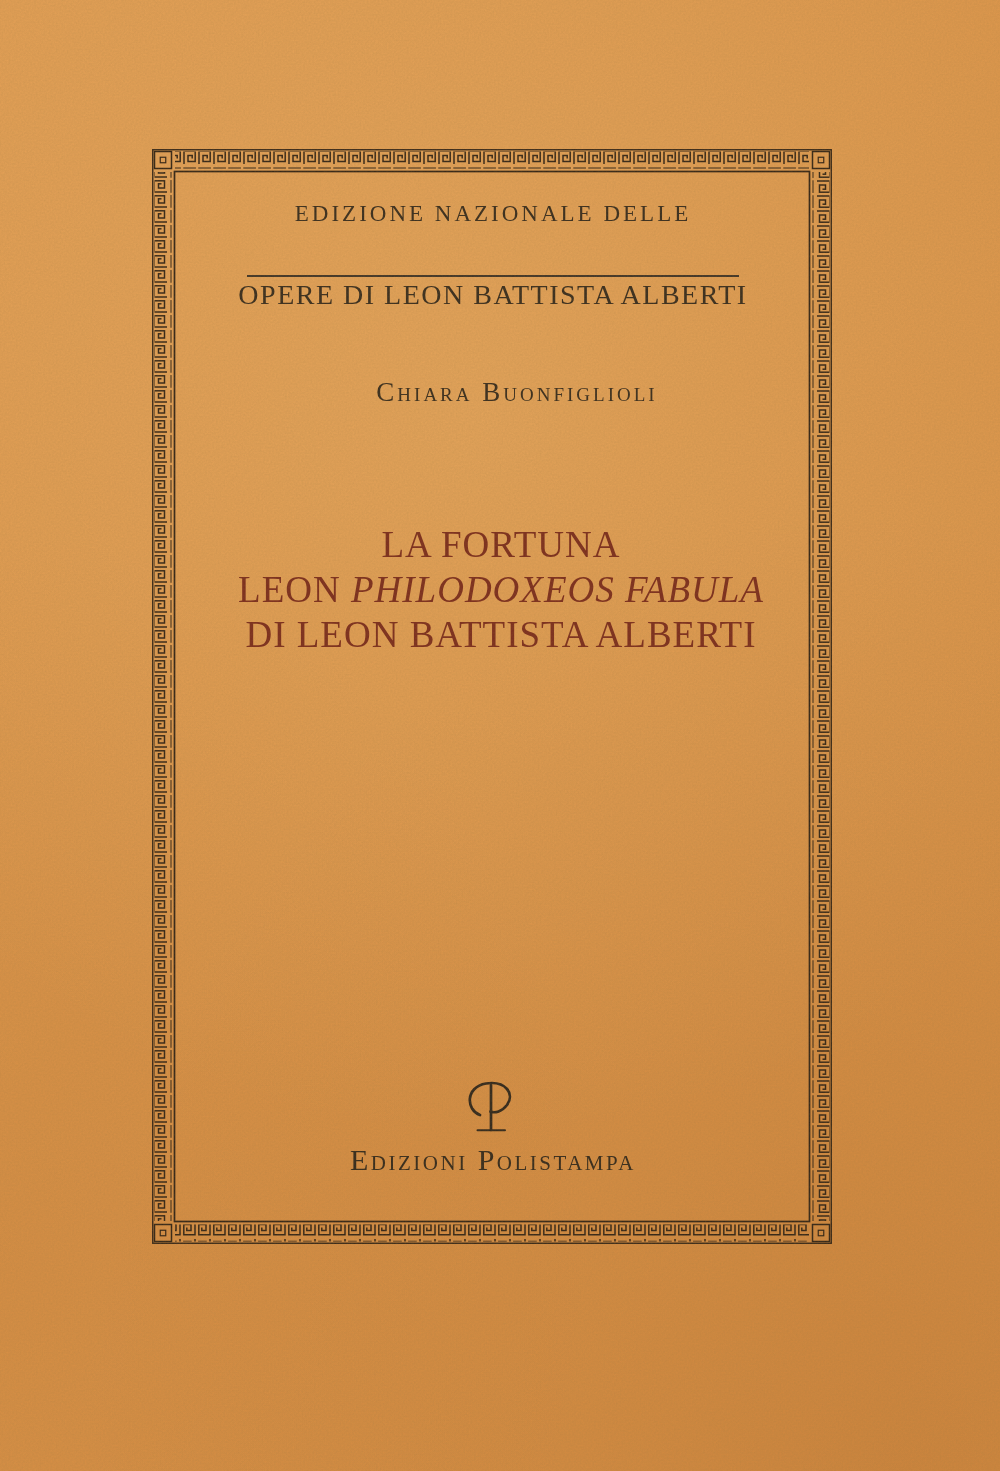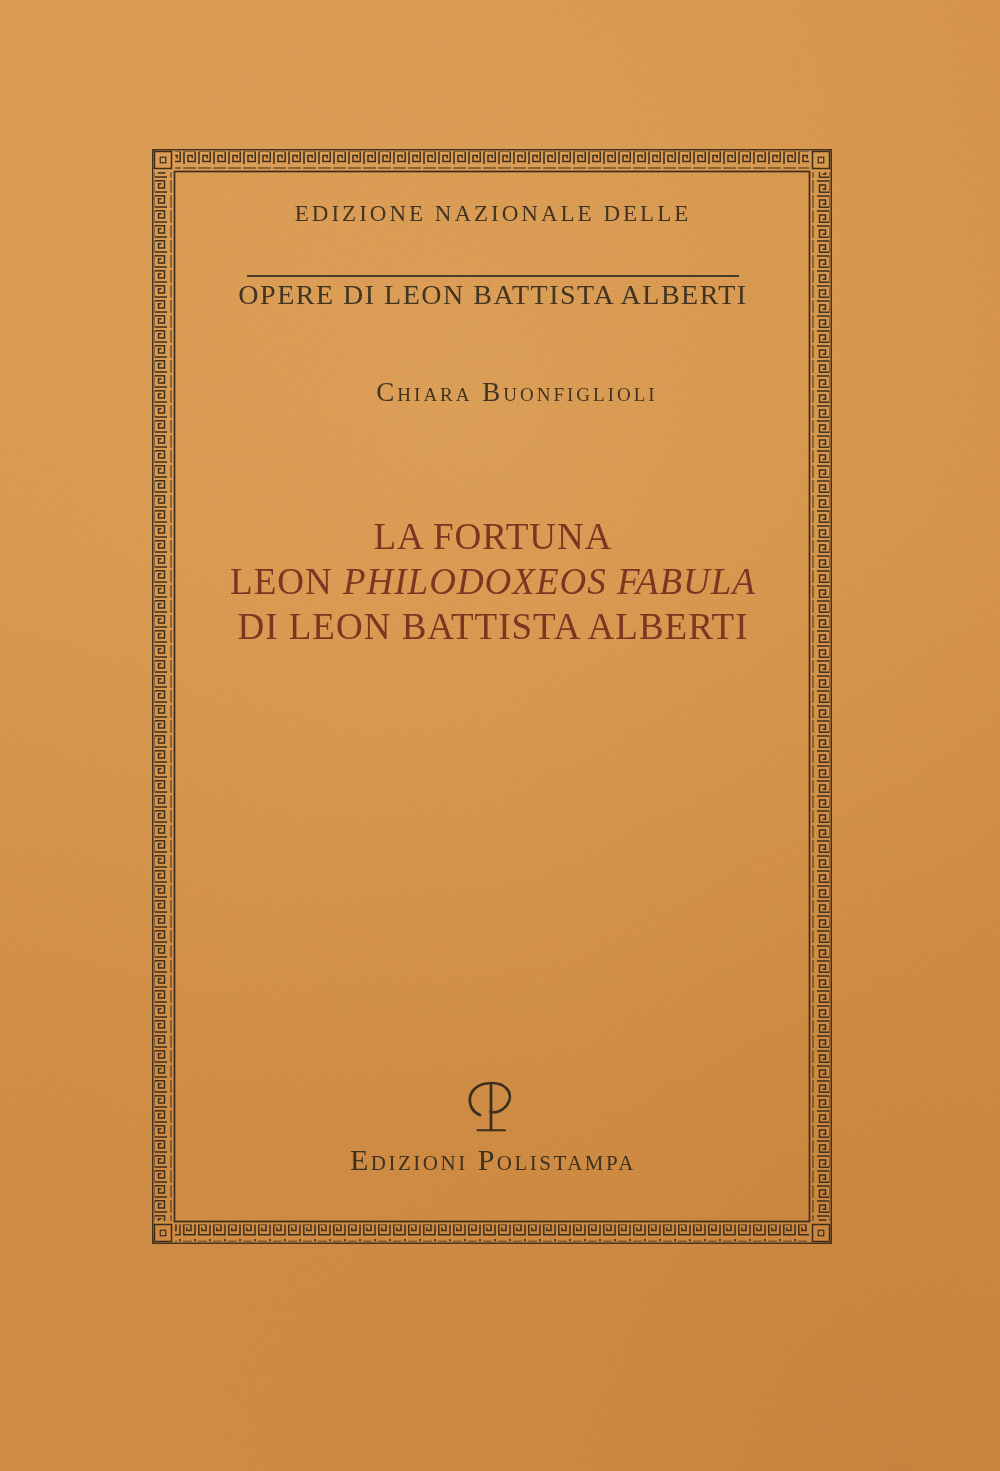--- a/index.html
+++ b/index.html
@@ -63,21 +63,21 @@
   .author {
     top: 377px;
     font-size: 27px;
     font-variant: small-caps;
     letter-spacing: 3px;
     padding-left: 24px;
   }
 
   .book-title {
     top: 514px;
-    margin: 0;
+    margin: 8px;
     font-size: 37px;
     font-weight: normal;
     line-height: 45px;
     letter-spacing: 1px;
     color: #7b2a1c;
   }
   .book-title em { }
 
   .publisher-logo {
     position: absolute;

